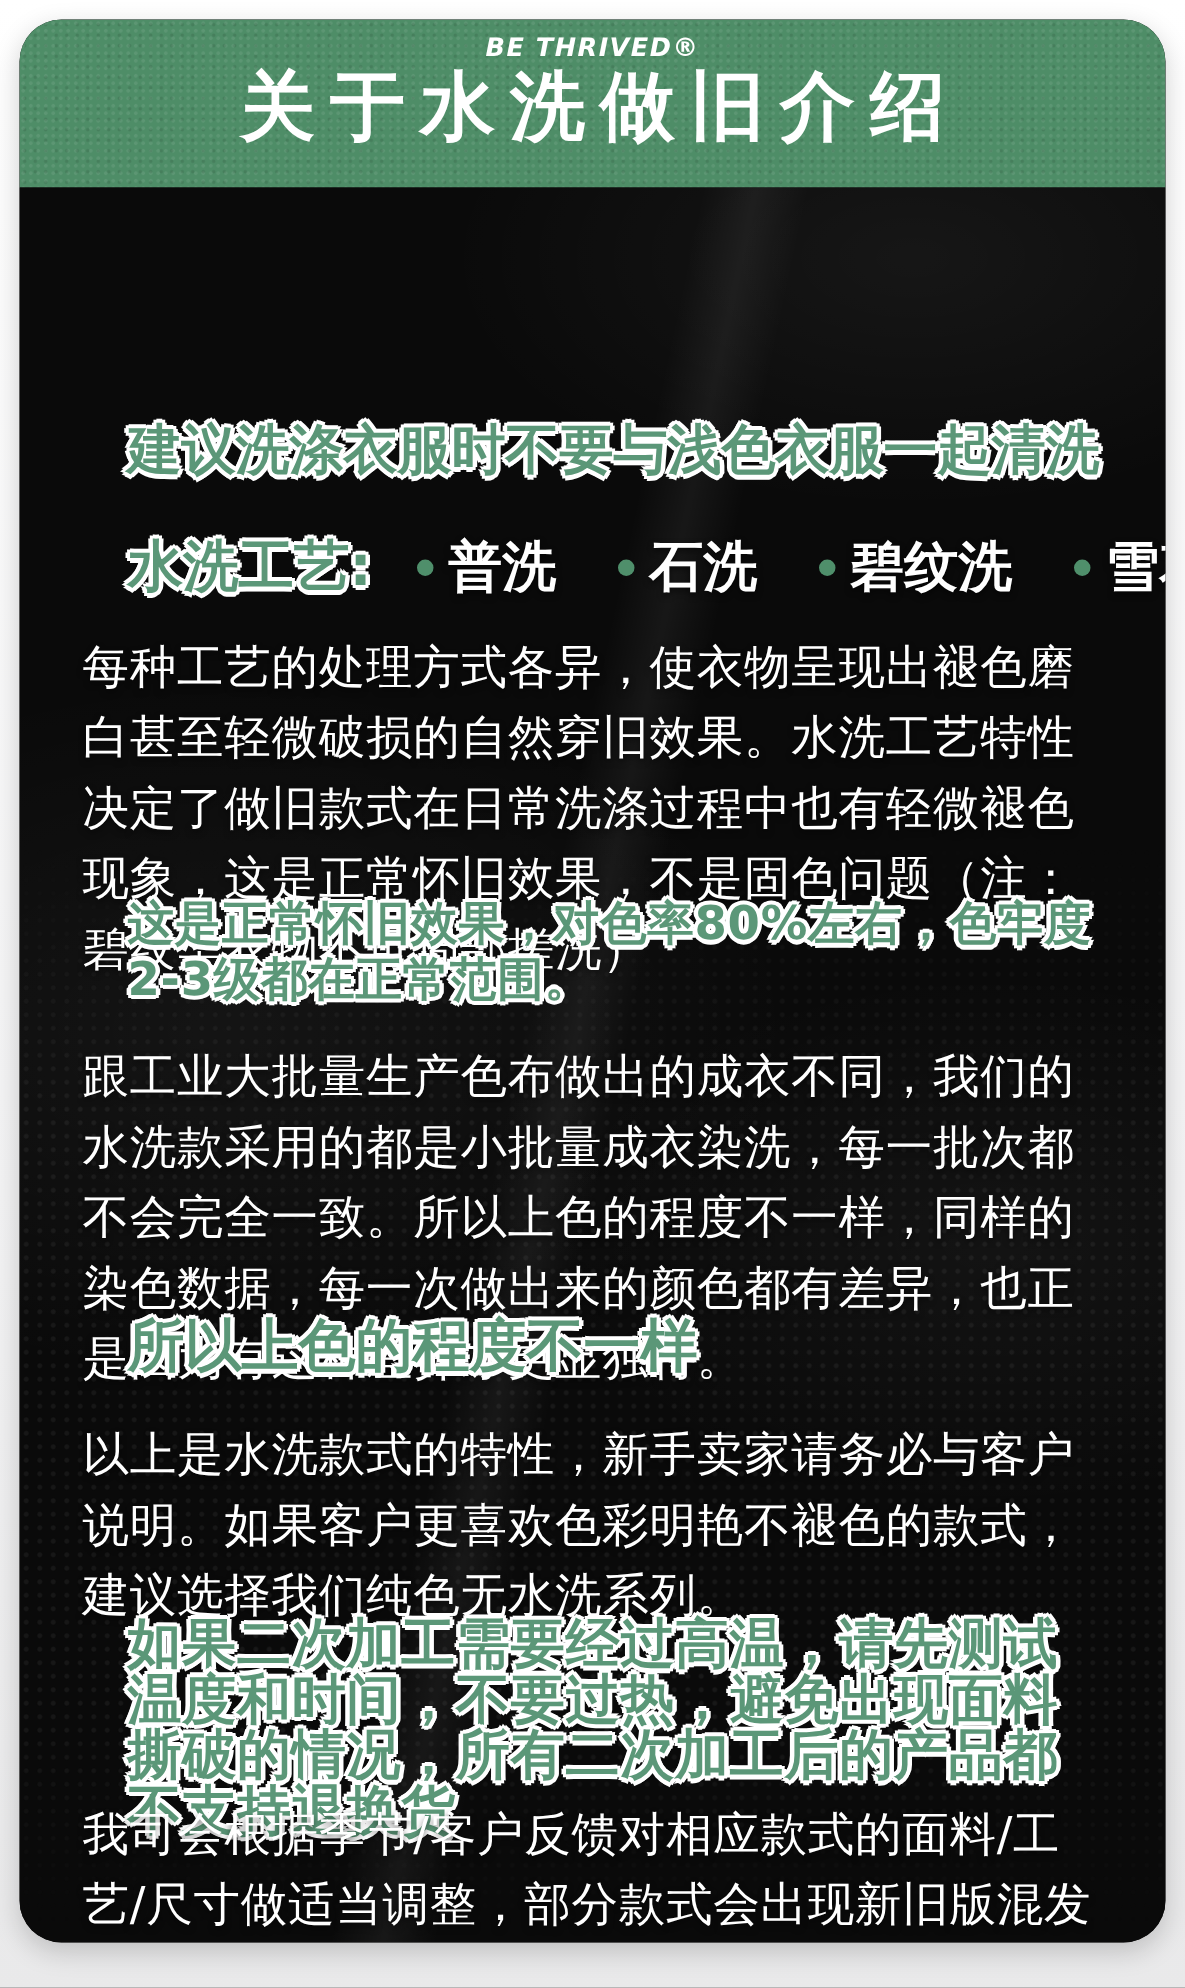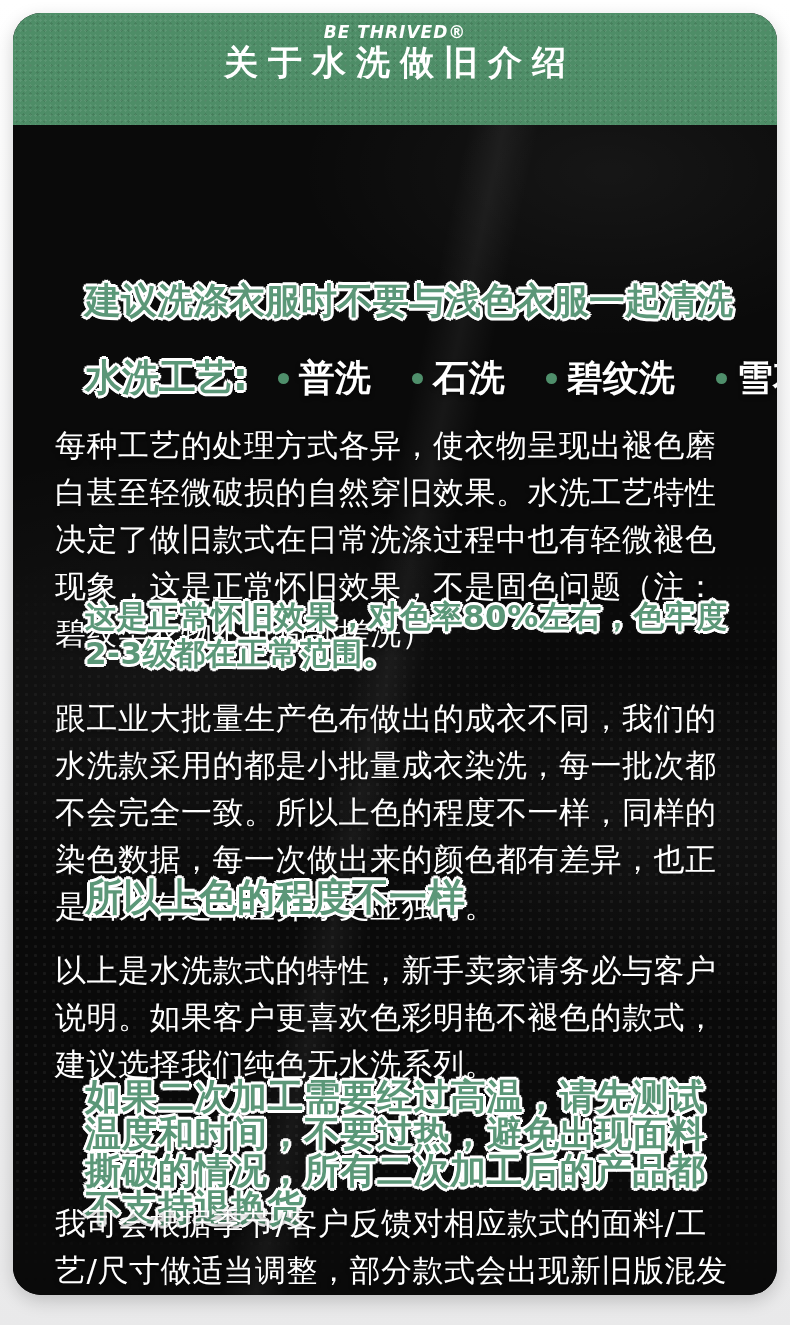--- a/index.html
+++ b/index.html
@@ -30,21 +30,21 @@
     background-size: 5px 5px, 7px 7px, auto;
     text-align: center;
   }
   .brand {
     padding-top: 9px;
     color: #ffffff; font-size: 17px; font-weight: 800; font-style: italic;
     letter-spacing: 1px;
   }
   .title {
     margin-top: 2px;
-    color: #ffffff; font-size: 34px; font-weight: 800;
+    color: #ffffff; font-size: 50px; font-weight: 800;
     letter-spacing: 10px; text-indent: 10px;
     line-height: 1.1;
   }
 
   
   .body-black {
     position: absolute; left: 0; top: 112px; right: 0; bottom: 0;
     background:
       radial-gradient(ellipse 520px 280px at 78% 4%, rgba(255,255,255,.05), transparent 60%),
       linear-gradient(102deg, transparent 45%, rgba(255,255,255,.055) 48.5%, transparent 52%),

